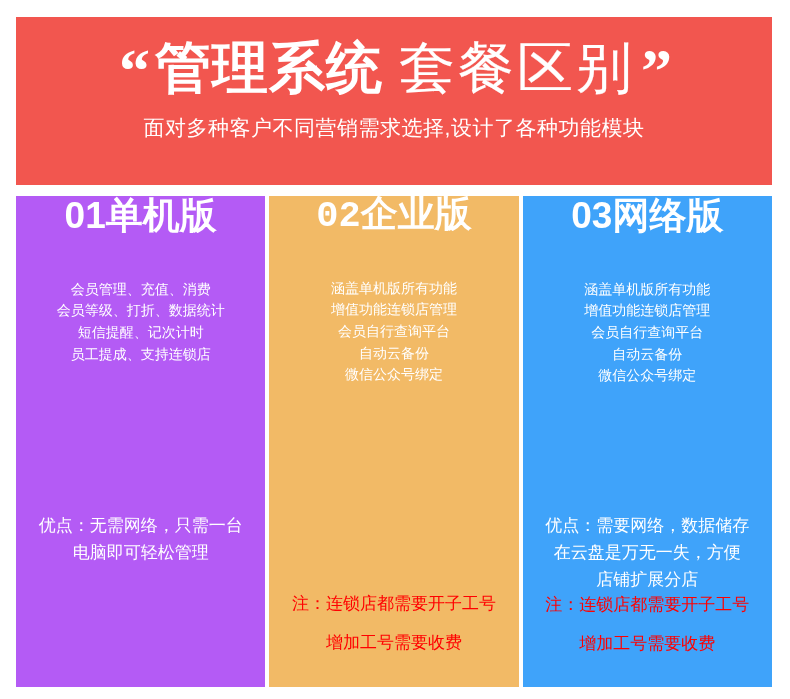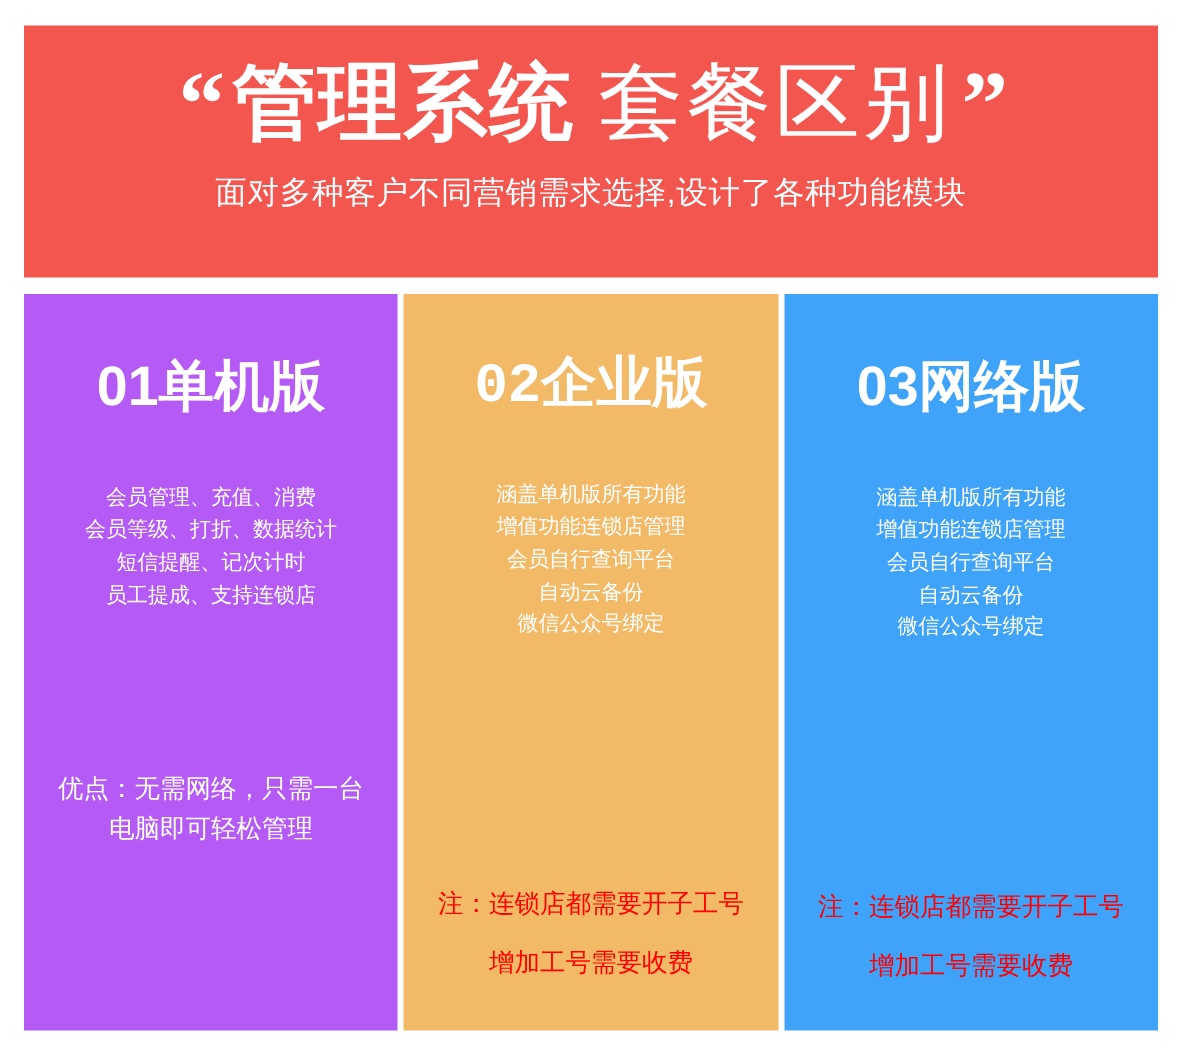--- a/index.html
+++ b/index.html
@@ -102,21 +102,20 @@
     display: flex;
     flex-direction: column;
     align-items: center;
     overflow: hidden;
   }
   .card-purple { background: #b45bf5; }
   .card-orange { background: #f2ba66; font-family: Liberation Mono, monospace; }
   .card-blue   { background: #3fa3fa; }
 
   .card-heading {
-    margin-top: 42px;
     color: #ffffff;
     font-size: 37px;
     font-weight: bold;
     letter-spacing: 0px;
     white-space: nowrap;
     line-height: 1.1;
   }
   .feature-list {
     margin-top: 42px;
     display: flex;
@@ -214,20 +213,25 @@
 
     <div class="card card-blue">
       <div class="card-heading">03网络版</div>
       <div class="feature-list">
         <div class="feature-line">涵盖单机版所有功能</div>
         <div class="feature-line">增值功能连锁店管理</div>
         <div class="feature-line">会员自行查询平台</div>
         <div class="feature-line">自动云备份</div>
         <div class="feature-line">微信公众号绑定</div>
       </div>
+      <div class="advantage-block">
+        <div class="advantage-line">优点：需要网络，数据储存</div>
+        <div class="advantage-line">在云盘是万无一失，方便</div>
+        <div class="advantage-line">店铺扩展分店</div>
+      </div>
       <div class="note-block">
         <div class="note-line">注：连锁店都需要开子工号</div>
         <div class="note-line">增加工号需要收费</div>
       </div>
     </div>
 
   </div>
 </div>
 
 </body></html>

